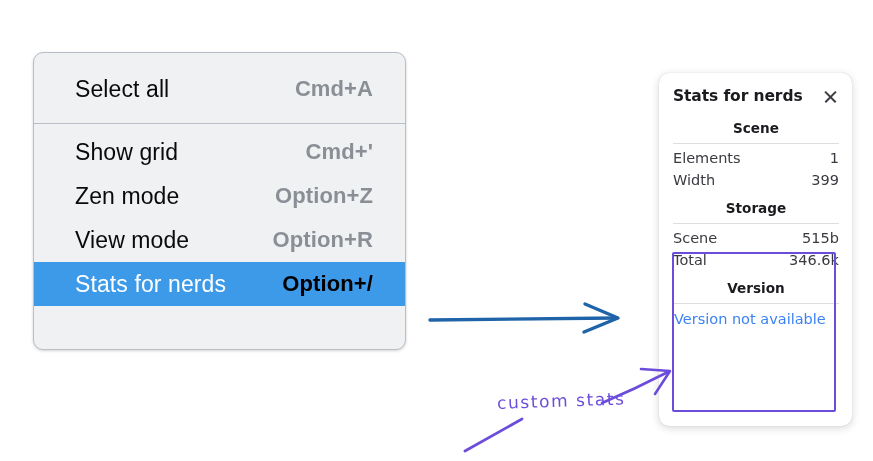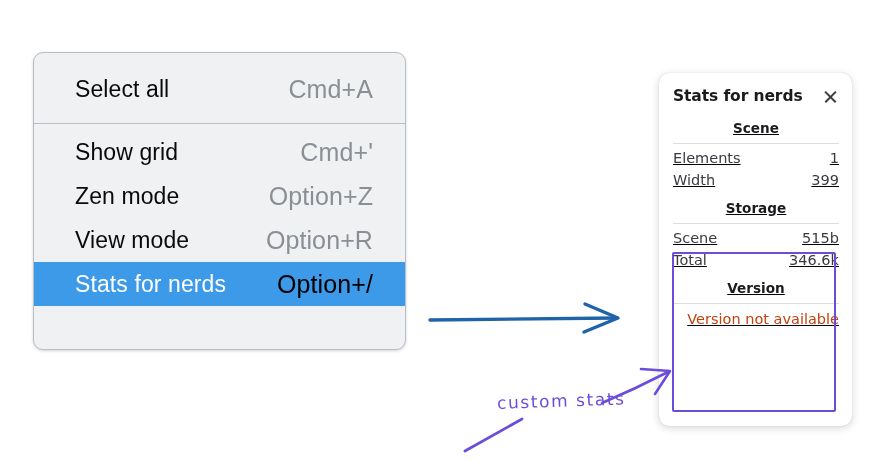--- a/index.html
+++ b/index.html
@@ -52,23 +52,24 @@
   }
   .menu-item.selected {
     background: #3c9ae9;
   }
   .menu-label {
     font-size: 23px;
     color: #0a0a0a;
     letter-spacing: 0.1px;
   }
   .menu-shortcut {
-    font-size: 25px;
+    font-size: 22px;
     color: #8a8f96;
     letter-spacing: 0.1px;
+    font-weight: bold;
   }
   .menu-item.selected .menu-label {
     color: #ffffff;
   }
   .menu-item.selected .menu-shortcut {
     color: #000000;
     margin-left: 8px;
   }
   .group-bottom-pad {
     height: 12px;
@@ -114,21 +115,20 @@
     top: 8px;
     width: 15px;
     height: 1.6px;
     background: #3b3b42;
   }
   .close-icon:before { transform: rotate(45deg); }
   .close-icon:after  { transform: rotate(-45deg); }
 
   .stats-body {
     padding: 0 13px 0 14px;
-    text-decoration: underline;
   }
   .section-title {
     text-align: center;
     font-size: 13.6px;
     font-weight: bold;
     color: #1b1b1f;
     padding: 9px 0 7px 0;
   }
   .section-rule {
     height: 1px;
@@ -144,23 +144,22 @@
   .stat-key {
     font-size: 14.5px;
     color: #3a3a41;
   }
   .stat-val {
     font-size: 14.5px;
     color: #3a3a41;
   }
   .plain-row {
     font-size: 14.5px;
-    color: #c2410c;
+    color: #3b82f6;
     padding: 4px 0 4px 1px;
-    text-align: right;
   }
 
   
   #custom-stats-box {
     position: absolute;
     left: 672px;
     top: 252px;
     width: 164px;
     height: 160px;
     border: 2px solid #6c4ddb;

